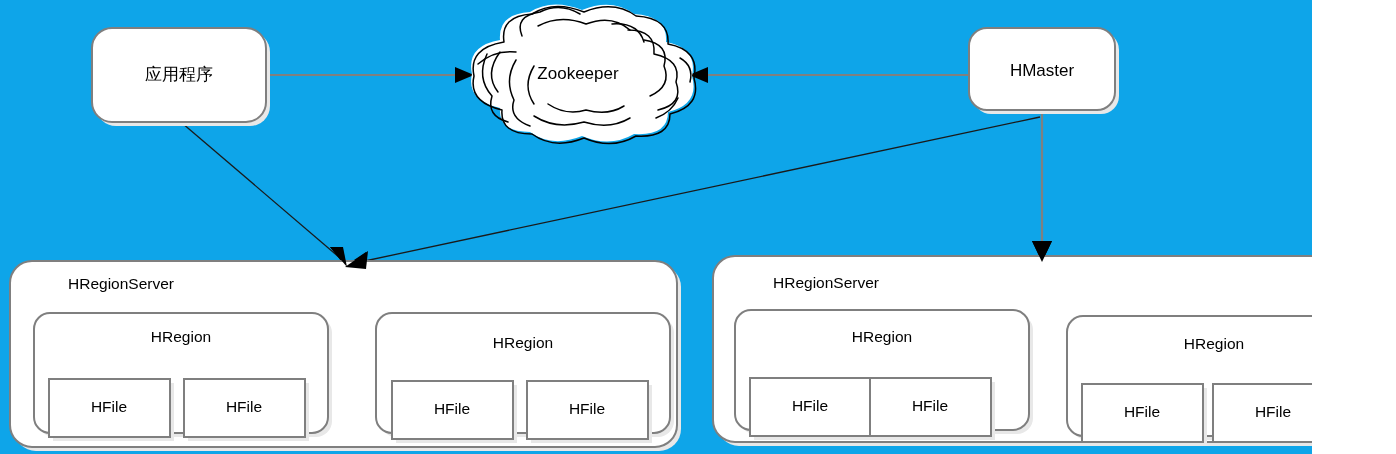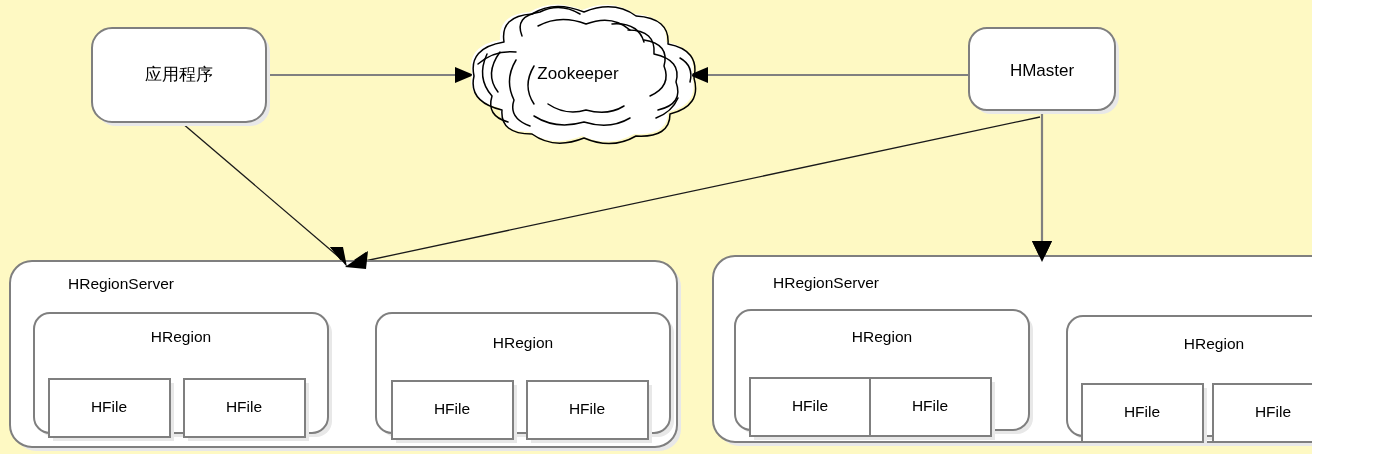--- a/index.html
+++ b/index.html
@@ -4,21 +4,21 @@
 <style>
   html, body {
     margin: 0;
     padding: 0;
     background: #ffffff;
   }
   #canvas {
     position: relative;
     width: 1312px;
     height: 454px;
-    background: #fef9c3;
+    background: #0ea5e9;
     font-family: "Liberation Sans", sans-serif;
     overflow: hidden;
   }
   svg#diagram {
     position: absolute;
     left: 0;
     top: 0;
     width: 1396px;
     height: 454px;
   }

